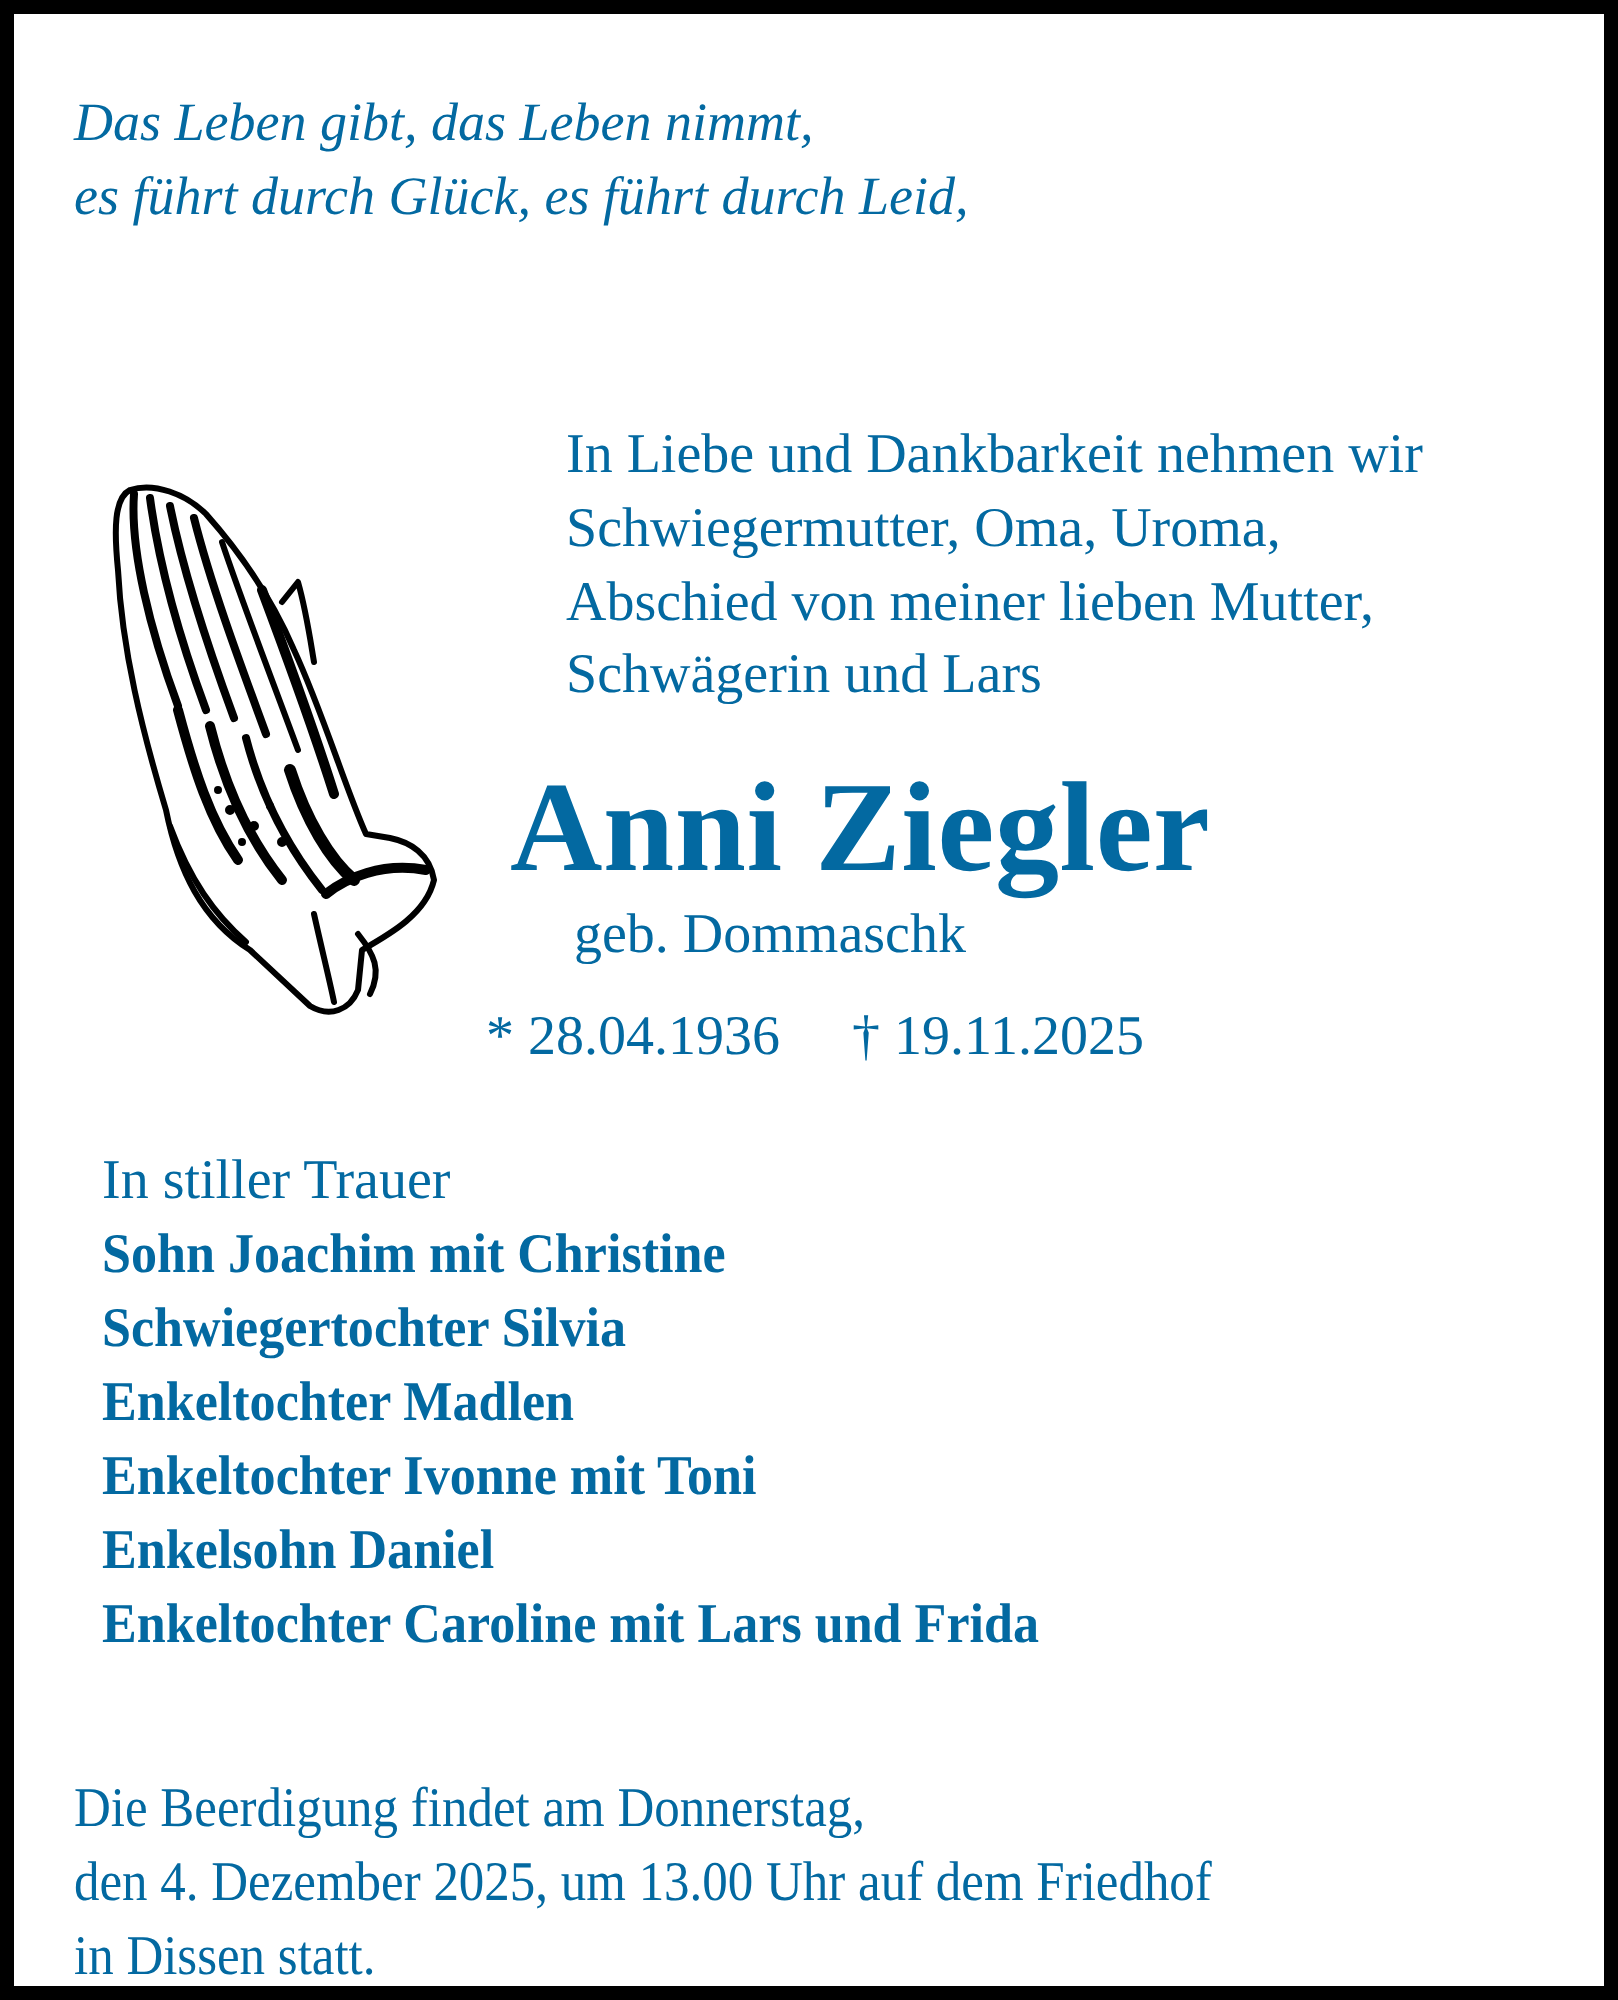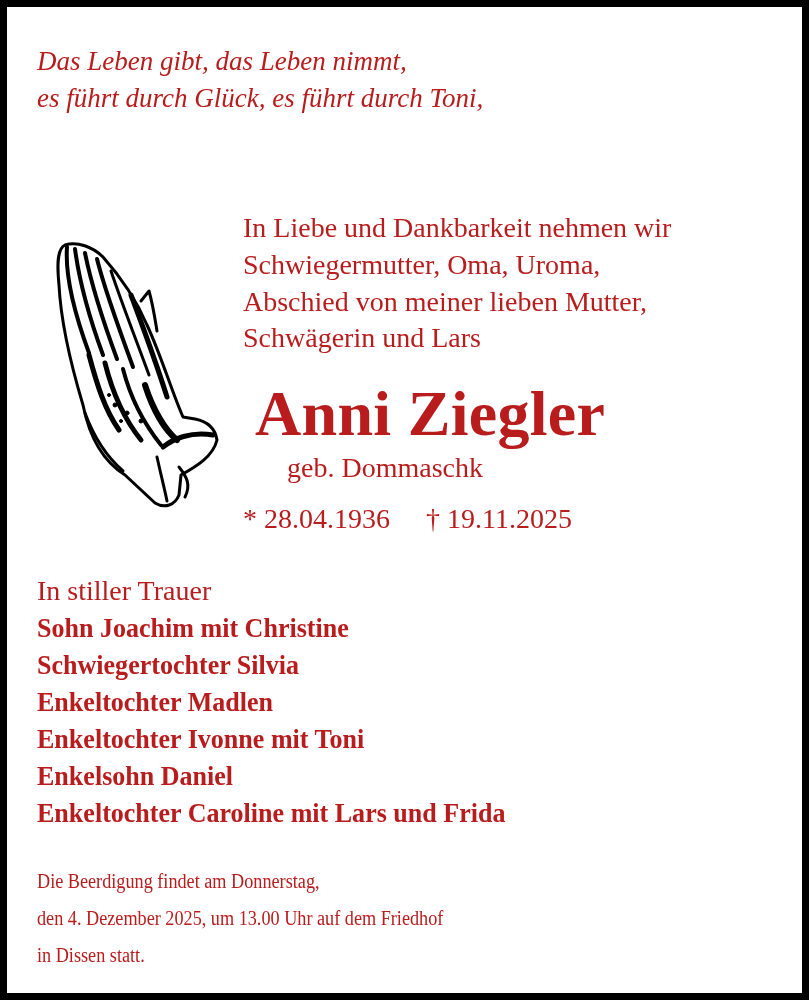--- a/index.html
+++ b/index.html
@@ -3,76 +3,76 @@
   <meta charset="utf-8">
   <style>
     html, body { margin: 0; padding: 0; background: #ffffff; }
     body { width: 809px; height: 1000px; position: relative; overflow: hidden; }
     .frame {
       position: absolute; left: 0; top: 0;
       width: 809px; height: 1000px;
       box-sizing: border-box;
       border: 7px solid #000000;
       background: #ffffff;
-      color: #b91c1c;
+      color: #0369a1;
       font-family: "Liberation Serif", "DejaVu Serif", serif;
     }
     .poem {
       position: absolute; left: 30px; top: 36px;
       font-style: italic; font-size: 27px; line-height: 36.5px;
     }
     .poem div { white-space: nowrap; }
     .hands {
       position: absolute; left: 38px; top: 228px; width: 175px; height: 275px;
     }
     .intro {
       position: absolute; left: 236px; top: 203px;
       font-size: 28px; line-height: 36.8px;
     }
-    .intro div { white-space: nowrap; }
+    .intro div { white-space: nowrap; margin-left: 40px; }
     .name {
       position: absolute; left: 248px; top: 371px;
       font-size: 64px; font-weight: bold; line-height: 72px; white-space: nowrap;
       letter-spacing: 0.3px;
     }
     .maiden {
       position: absolute; left: 236px; top: 444px;
       font-size: 28px; line-height: 34px; white-space: nowrap; margin-left: 44px;
     }
     .dates {
       position: absolute; left: 236px; top: 495px;
       font-size: 28px; line-height: 34px; white-space: nowrap;
     }
     .dates .gap { display: inline-block; width: 22px; }
     .mourners {
-      position: absolute; left: 30px; top: 565px;
+      position: absolute; left: 44px; top: 565px;
       font-size: 28px; line-height: 37px;
     }
     .mourners .head { white-space: nowrap; }
     .mourners .fam {
       font-weight: bold; white-space: nowrap;
       transform: scaleX(0.93); transform-origin: left center;
     }
     .funeral {
-      position: absolute; left: 30px; top: 856px;
-      font-size: 20px; line-height: 37px;
+      position: absolute; left: 30px; top: 879px;
+      font-size: 28px; line-height: 37px;
     }
     .funeral div {
       white-space: nowrap;
       transform: scaleX(0.91); transform-origin: left center;
     }
   </style>
 </head>
 <body>
 
 <div class="frame">
 
   <div class="poem">
     <div>Das Leben gibt, das Leben nimmt,</div>
-    <div>es führt durch Glück, es führt durch Toni,</div>
+    <div>es führt durch Glück, es führt durch Leid,</div>
   </div>
 
   <div class="hands">
     <svg width="175" height="275" viewBox="0 0 175 275" xmlns="http://www.w3.org/2000/svg">
       <g fill="none" stroke="#000" stroke-linecap="round" stroke-linejoin="round">
 
         <path d="M20 10 C12 14 12 30 14 50 C16 90 26 130 38 170 C44 200 56 225 80 240 L110 268 C120 274 130 270 134 260 L136 240 C150 232 168 222 172 205 C170 192 160 186 150 184 L138 182 C128 160 116 120 102 90 C90 62 74 40 58 22 C48 12 32 6 20 10 Z" stroke-width="3"></path>
 
         <path d="M22 12 C20 40 30 80 44 118" stroke-width="4"></path>
         <path d="M30 14 C34 44 44 82 58 120" stroke-width="4"></path>

